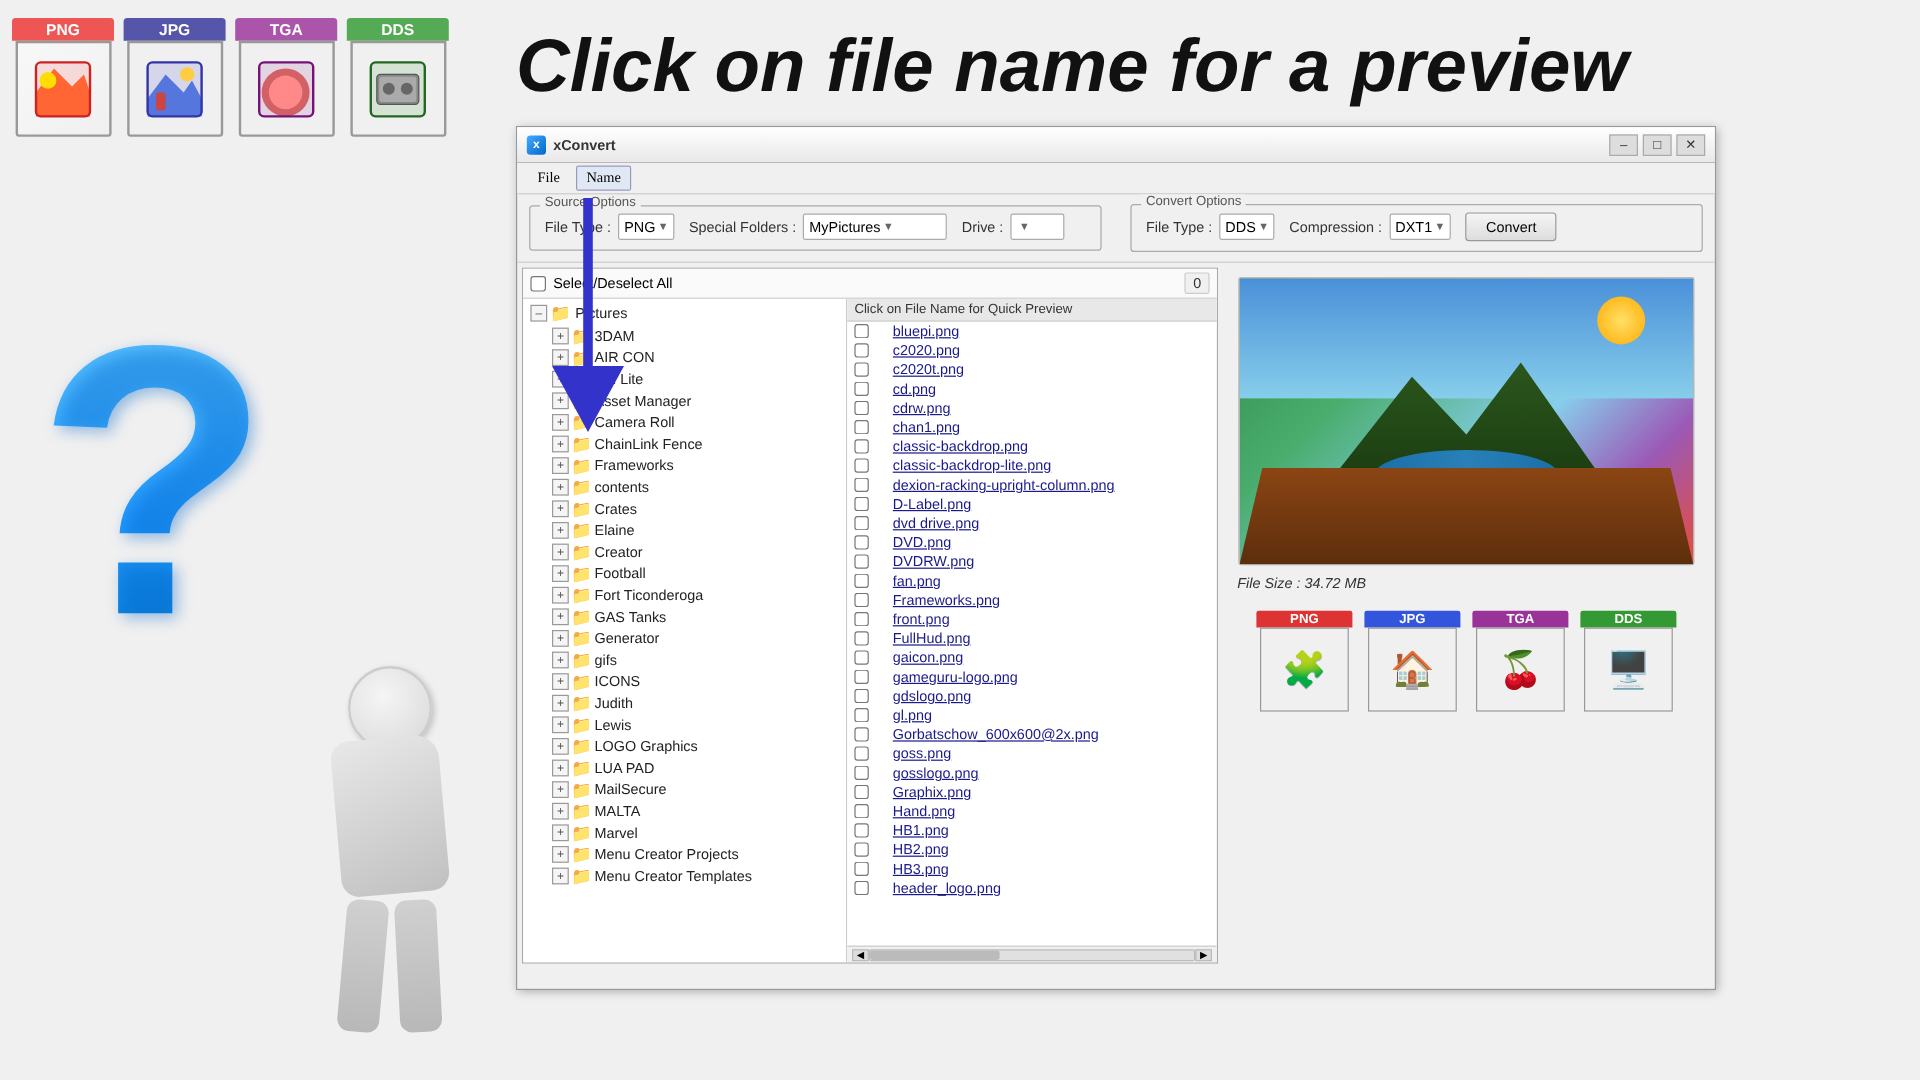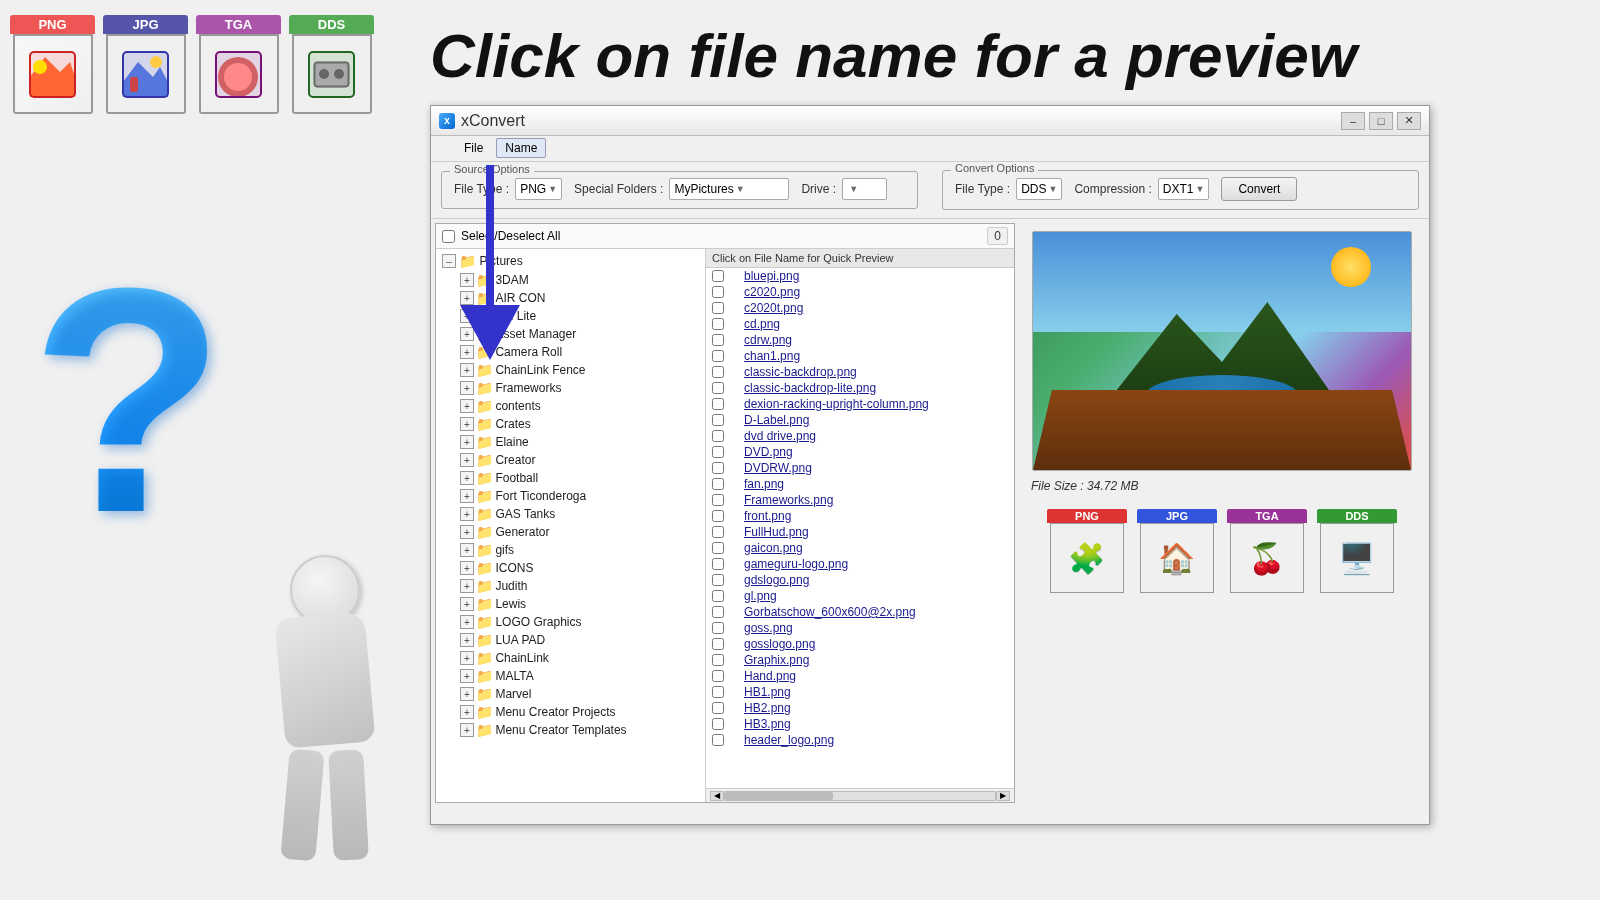--- a/index.html
+++ b/index.html
@@ -150,23 +150,23 @@
       background: linear-gradient(135deg, #4af, #06c);
       border-radius: 3px;
       display: flex;
       align-items: center;
       justify-content: center;
       font-size: 10px;
       color: white;
       font-weight: bold;
     }
     .window-title-text {
-      font-size: 16px;
+      font-size: 12px;
       color: #333;
-      font-weight: normal;
+      font-weight: bold;
     }
     .window-controls {
       display: flex;
       gap: 4px;
     }
     .win-btn {
       width: 24px;
       height: 18px;
       background: #ddd;
       border: 1px solid #aaa;
@@ -175,25 +175,26 @@
       justify-content: center;
       font-size: 11px;
       cursor: pointer;
       color: #333;
     }
 
     
     .window-menubar {
       background: #f0f0f0;
       border-bottom: 1px solid #ccc;
-      padding: 2px 24px;
+      padding: 2px 8px;
       display: flex;
       gap: 4px;
       height: 26px;
       align-items: flex-start;
+      font-family: Liberation Serif, serif;
     }
     .menu-item {
       padding: 2px 8px;
       font-size: 12px;
       cursor: pointer;
       border: 1px solid transparent;
       border-radius: 2px;
     }
     .menu-item:hover, .menu-item.active {
       background: #e0e8f5;
@@ -826,21 +827,21 @@
       <span class="tree-item-label">LOGO Graphics</span>
     </div>
                 <div class="tree-item">
       <span class="tree-expander">+</span>
       <span class="tree-folder-icon">📁</span>
       <span class="tree-item-label">LUA PAD</span>
     </div>
                 <div class="tree-item">
       <span class="tree-expander">+</span>
       <span class="tree-folder-icon">📁</span>
-      <span class="tree-item-label">ChainLink</span>
+      <span class="tree-item-label">MailSecure</span>
     </div>
                 <div class="tree-item">
       <span class="tree-expander">+</span>
       <span class="tree-folder-icon">📁</span>
       <span class="tree-item-label">MALTA</span>
     </div>
                 <div class="tree-item">
       <span class="tree-expander">+</span>
       <span class="tree-folder-icon">📁</span>
       <span class="tree-item-label">Marvel</span>

